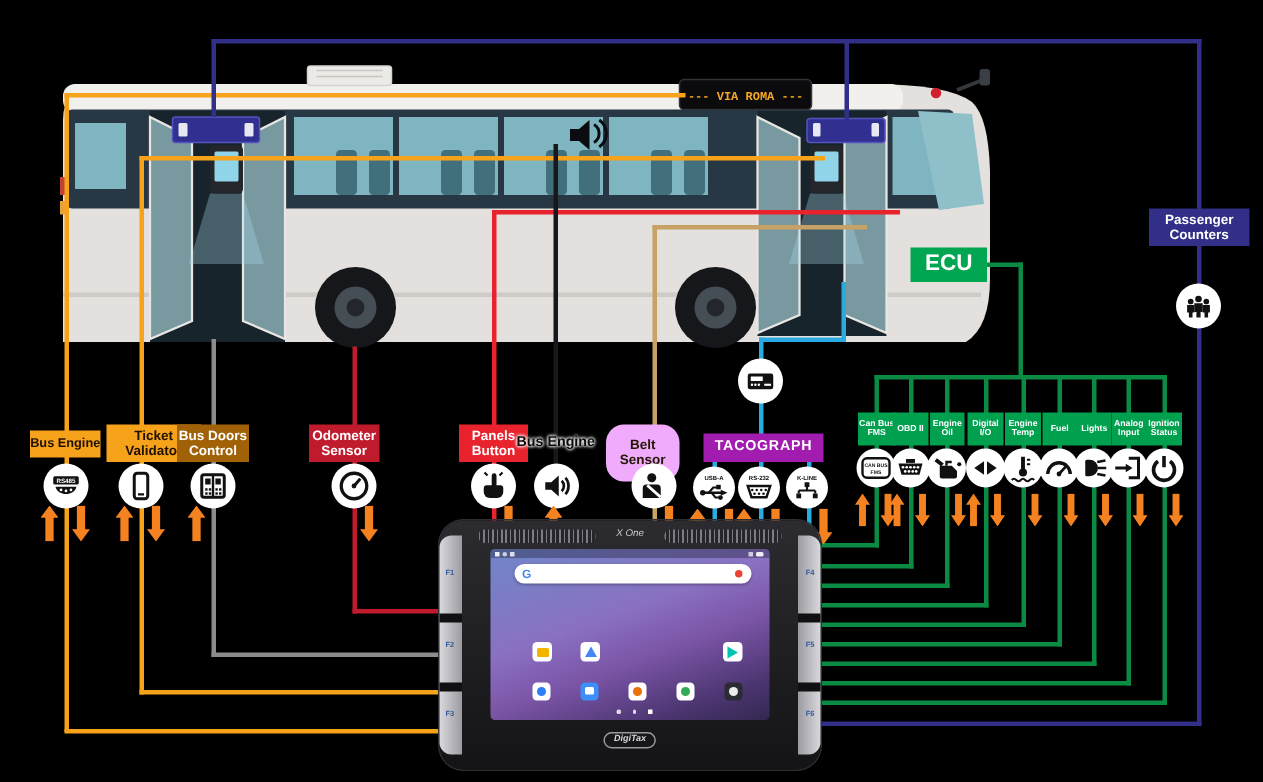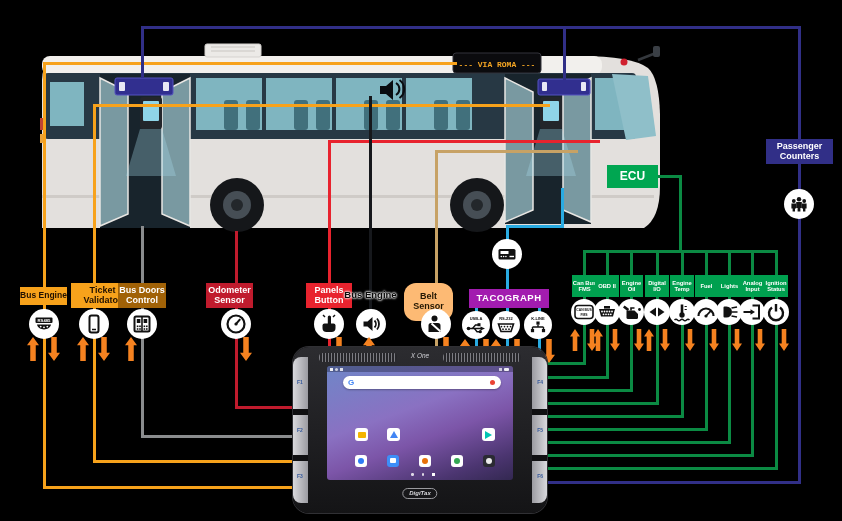--- a/index.html
+++ b/index.html
@@ -168,23 +168,23 @@
   <div class="ln" style="left:563px;top:26px;width:3px;height:54px;background:#312F87"></div>
   <div class="ln" style="left:798px;top:26px;width:3px;height:458px;background:#312F87"></div>
   <div class="ln" style="left:536px;top:481px;width:265px;height:3px;background:#312F87"></div>
 
   <div class="lbl" style="left:20px;top:287px;width:47px;height:18px;background:#F7A21B;color:#201000;font-size:8.5px;">Bus Engine</div>
   <div class="lbl" style="left:71px;top:283px;width:63px;height:25px;background:#F7A21B;color:#201000;font-size:9px;">Ticket Validator</div>
   <div class="lbl" style="left:118px;top:283px;width:48px;height:25px;background:#a16207;color:#fff;font-size:9px;">Bus Doors Control</div>
   <div class="lbl" style="left:206px;top:283px;width:47px;height:25px;background:#C01B2D;color:#fff;font-size:9px;">Odometer Sensor</div>
   <div class="lbl" style="left:306px;top:283px;width:46px;height:25px;background:#E8232E;color:#fff;font-size:9px;">Panels Button</div>
   <div class="lbl" style="left:344px;top:283px;width:53px;height:25px;color:#0a0a0a;font-size:9.5px;text-shadow:0 0 2px #fff,0 0 2px #fff,0 0 3px #fff;">Bus Engine</div>
-  <div class="lbl" style="left:404px;top:283px;width:49px;height:38px;background:#fdba74;color:#241803;font-size:9px;border-radius:12px;">Belt Sensor</div>
+  <div class="lbl" style="left:404px;top:283px;width:49px;height:38px;background:#f0abfc;color:#241803;font-size:9px;border-radius:12px;">Belt Sensor</div>
   <div class="lbl" style="left:469px;top:289px;width:80px;height:19px;background:#a21caf;color:#fff;font-size:9.5px;letter-spacing:.5px;">TACOGRAPH</div>
-  <div class="lbl" style="left:607px;top:165px;width:51px;height:23px;background:#00A651;color:#fff;font-size:12px;">ECU</div>
+  <div class="lbl" style="left:607px;top:165px;width:51px;height:23px;background:#00A651;color:#fff;font-size:15px;">ECU</div>
   <div class="lbl" style="left:766px;top:139px;width:67px;height:25px;background:#312F87;color:#fff;font-size:9px;">Passenger Counters</div>
 
   <div class="glbl" style="left:572px;width:25px;">Can Bus FMS</div>
   <div class="glbl" style="left:595px;width:24px;">OBD II</div>
   <div class="glbl" style="left:620px;width:23px;">Engine Oil</div>
   <div class="glbl" style="left:645px;width:24px;">Digital I/O</div>
   <div class="glbl" style="left:670px;width:24px;">Engine Temp</div>
   <div class="glbl" style="left:695px;width:23px;">Fuel</div>
   <div class="glbl" style="left:718px;width:23px;">Lights</div>
   <div class="glbl" style="left:741px;width:23px;">Analog Input</div>

